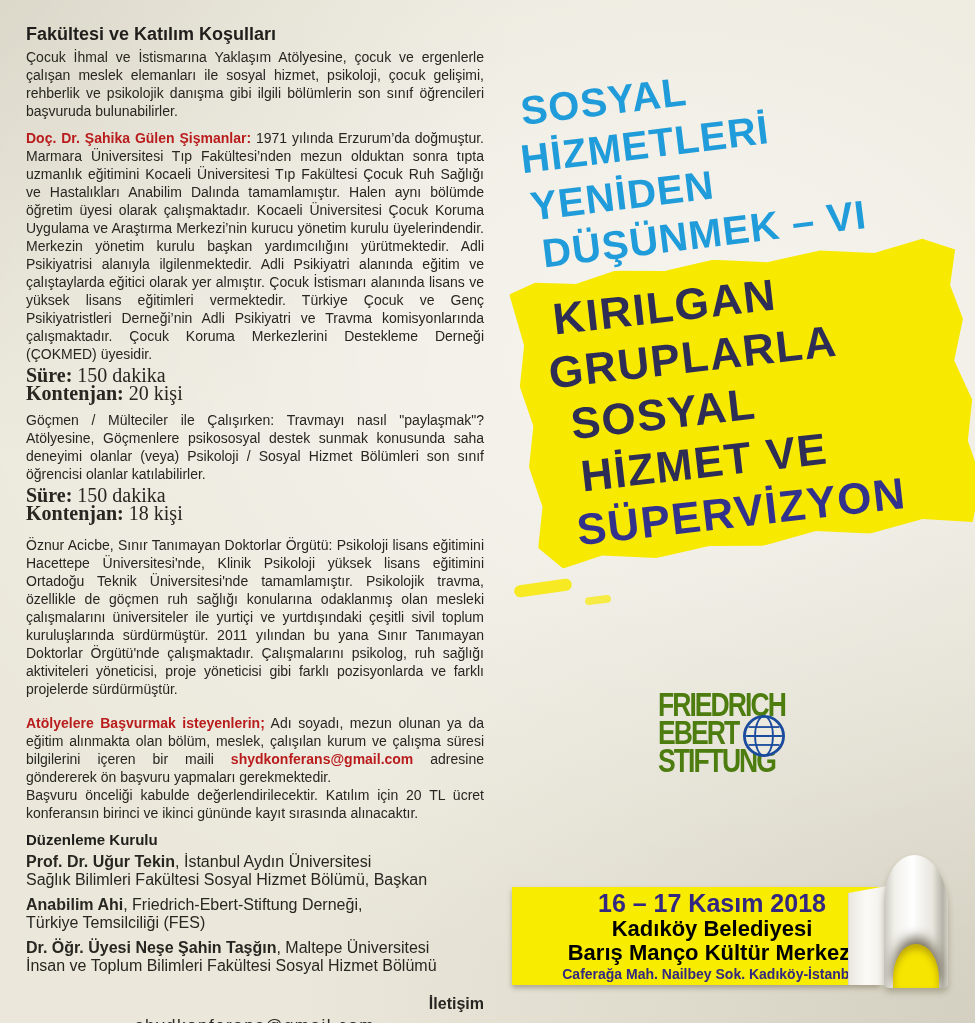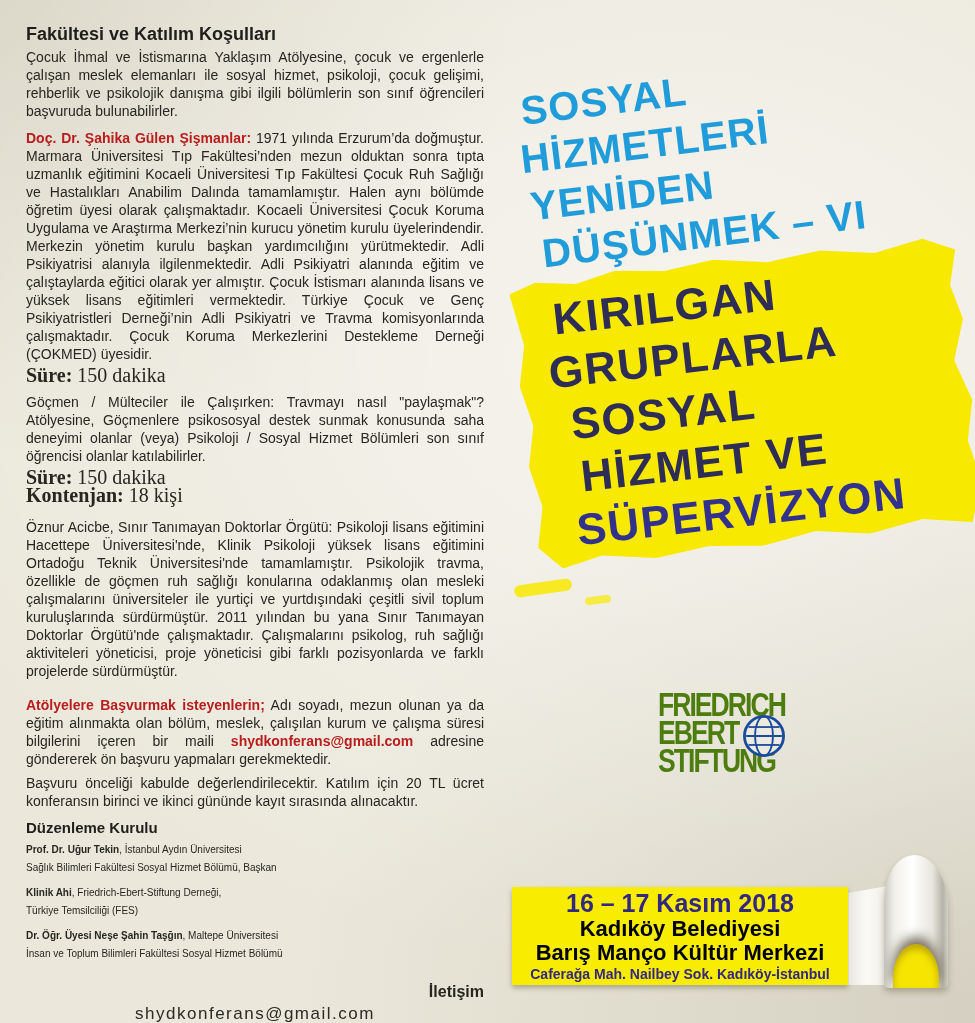--- a/index.html
+++ b/index.html
@@ -14,21 +14,21 @@
     color:#272621;
   }
   
   .left-col{position:absolute;left:26px;top:24px;width:458px;}
   .h-main{font-size:18px;font-weight:bold;margin:0 0 3px;color:#1f1e1b;}
   .body{font-size:14px;line-height:18px;margin:0 0 9px;text-align:justify;}
   .body b{color:#b91c1c;}
   .kv{font-size:20px;line-height:18px;font-family:Liberation Serif, serif;}
   .kv-group{margin:-6px 0 9px;}
   .h-sub{font-size:15px;font-weight:bold;margin:6px 0 5px;color:#1f1e1b;}
-  .committee-entry{margin-bottom:7px;font-size:10px;line-height:18px;}
+  .committee-entry{margin-bottom:7px;font-size:16px;line-height:18px;}
   .contact{margin-top:20px;text-align:center;}
   .contact .c-head{font-size:16px;font-weight:bold;text-align:right;}
   .contact .c-mail{font-size:17px;letter-spacing:1.5px;margin-top:3px;color:#2b2a26;}
   
   .blue-title{
     position:absolute;left:512px;top:88px;
     transform:rotate(-7deg);transform-origin:left top;
     color:#1f9cd9;font-weight:bold;font-size:40px;line-height:48px;
     letter-spacing:1px;white-space:nowrap;
   }
@@ -57,20 +57,21 @@
   .fes{position:absolute;left:658px;top:690px;width:190px;color:#4d7c0f;}
   .fes-line{font-size:34px;font-weight:bold;line-height:28px;letter-spacing:-2.5px;
     transform:scaleX(.78);transform-origin:left center;white-space:nowrap;}
   .fes-globe{position:absolute;left:84px;top:24px;}
   
   .datebox{
     position:absolute;left:512px;top:887px;width:336px;height:98px;
     background:#f8ec00;display:flex;flex-direction:column;align-items:center;
     justify-content:center;text-align:center;
     box-shadow:0 3px 5px rgba(70,60,25,.35);
+    padding-left:32px;
   }
   .db-date{font-size:25px;font-weight:bold;color:#322781;line-height:27px;}
   .db-venue{font-size:22px;font-weight:bold;color:#000000;line-height:24px;}
   .db-addr{font-size:14px;font-weight:bold;color:#322781;line-height:17px;margin-top:1px;}
   
   .curl-sheet{
     position:absolute;left:848px;top:886px;width:38px;height:99px;
     background:linear-gradient(to right,#e9e7e0,#fbfaf6 45%,#f1efe8);
     border-left:1px solid #d9d6ca;
     clip-path:polygon(0 7%,100% 0,100% 100%,0 100%);
@@ -95,43 +96,44 @@
 <div class="left-col">
 
   <h1 class="h-main">Fakültesi ve Katılım Koşulları</h1>
 
   <p class="body">Çocuk İhmal ve İstismarına Yaklaşım Atölyesine, çocuk ve ergenlerle çalışan meslek elemanları ile sosyal hizmet, psikoloji, çocuk gelişimi, rehberlik ve psikolojik danışma gibi ilgili bölümlerin son sınıf öğrencileri başvuruda bulunabilirler.</p>
 
   <p class="body"><b>Doç. Dr. Şahika Gülen Şişmanlar:</b> <span>1971 yılında Erzurum’da doğmuştur. Marmara Üniversitesi Tıp Fakültesi’nden mezun olduktan sonra tıpta uzmanlık eğitimini Kocaeli Üniversitesi Tıp Fakültesi Çocuk Ruh Sağlığı ve Hastalıkları Anabilim Dalında tamamlamıştır. Halen aynı bölümde öğretim üyesi olarak çalışmaktadır. Kocaeli Üniversitesi Çocuk Koruma Uygulama ve Araştırma Merkezi’nin kurucu yönetim kurulu üyelerindendir. Merkezin yönetim kurulu başkan yardımcılığını yürütmektedir. Adli Psikiyatrisi alanıyla ilgilenmektedir. Adli Psikiyatri alanında eğitim ve çalıştaylarda eğitici olarak yer almıştır. Çocuk İstismarı alanında lisans ve yüksek lisans eğitimleri vermektedir. Türkiye Çocuk ve Genç Psikiyatristleri Derneği’nin Adli Psikiyatri ve Travma komisyonlarında çalışmaktadır. Çocuk Koruma Merkezlerini Destekleme Derneği (ÇOKMED) üyesidir.</span></p>
 
   <div class="kv-group">
     <div class="kv"><b>Süre:</b> <span>150 dakika</span></div>
+    <div class="kv"><b>Kontenjan:</b> <span>20 kişi</span></div>
   </div>
 
   <p class="body">Göçmen / Mülteciler ile Çalışırken: Travmayı nasıl "paylaşmak"? Atölyesine,  Göçmenlere psikososyal destek sunmak konusunda saha deneyimi olanlar (veya) Psikoloji / Sosyal Hizmet Bölümleri son sınıf öğrencisi olanlar katılabilirler.</p>
 
   <div class="kv-group">
     <div class="kv"><b>Süre:</b> <span>150 dakika</span></div>
     <div class="kv"><b>Kontenjan:</b> <span>18 kişi</span></div>
   </div>
 
   <p class="body" style="margin-top:14px;">Öznur Acicbe, Sınır Tanımayan Doktorlar Örgütü: Psikoloji lisans eğitimini Hacettepe Üniversitesi'nde, Klinik Psikoloji yüksek lisans eğitimini Ortadoğu Teknik Üniversitesi'nde tamamlamıştır. Psikolojik travma, özellikle de göçmen ruh sağlığı konularına odaklanmış olan mesleki çalışmalarını üniversiteler ile yurtiçi ve yurtdışındaki çeşitli sivil toplum kuruluşlarında sürdürmüştür. 2011 yılından bu yana Sınır Tanımayan Doktorlar Örgütü'nde çalışmaktadır. Çalışmalarını psikolog, ruh sağlığı aktiviteleri yöneticisi, proje yöneticisi gibi farklı pozisyonlarda ve farklı projelerde sürdürmüştür.</p>
 
-  <p class="body" style="margin-top:16px;margin-bottom:6px;"><b>Atölyelere Başvurmak isteyenlerin;</b><span> Adı soyadı, mezun olunan ya da eğitim alınmakta olan bölüm, meslek, çalışılan kurum ve çalışma süresi bilgilerini içeren bir maili </span><b>shydkonferans@gmail.com</b><span> adresine göndererek ön başvuru yapmaları gerekmektedir.</span></p>
+  <p class="body" style="margin-top:16px;margin-bottom:0;"><b>Atölyelere Başvurmak isteyenlerin;</b><span> Adı soyadı, mezun olunan ya da eğitim alınmakta olan bölüm, meslek, çalışılan kurum ve çalışma süresi bilgilerini içeren bir maili </span><b>shydkonferans@gmail.com</b><span> adresine göndererek ön başvuru yapmaları gerekmektedir.</span></p>
 
   <p class="body">Başvuru önceliği kabulde değerlendirilecektir. Katılım için 20 TL ücret konferansın birinci ve ikinci gününde kayıt sırasında alınacaktır.</p>
 
   <h2 class="h-sub">Düzenleme Kurulu</h2>
 
   <div class="committee-entry">
     <div><b>Prof. Dr. Uğur Tekin</b><span>, İstanbul Aydın Üniversitesi</span></div>
     <div>Sağlık Bilimleri Fakültesi Sosyal Hizmet Bölümü, Başkan</div>
   </div>
   <div class="committee-entry">
-    <div><b>Klinik Ahi</b><span>, Friedrich-Ebert-Stiftung Derneği,</span></div>
+    <div><b>Anabilim Ahi</b><span>, Friedrich-Ebert-Stiftung Derneği,</span></div>
     <div>Türkiye Temsilciliği (FES)</div>
   </div>
   <div class="committee-entry">
     <div><b>Dr. Öğr. Üyesi Neşe Şahin Taşğın</b><span>, Maltepe Üniversitesi</span></div>
     <div>İnsan ve Toplum Bilimleri Fakültesi Sosyal Hizmet Bölümü</div>
   </div>
 
   <div class="contact">
     <div class="c-head">İletişim</div>
     <div class="c-mail">shydkonferans@gmail.com</div>

